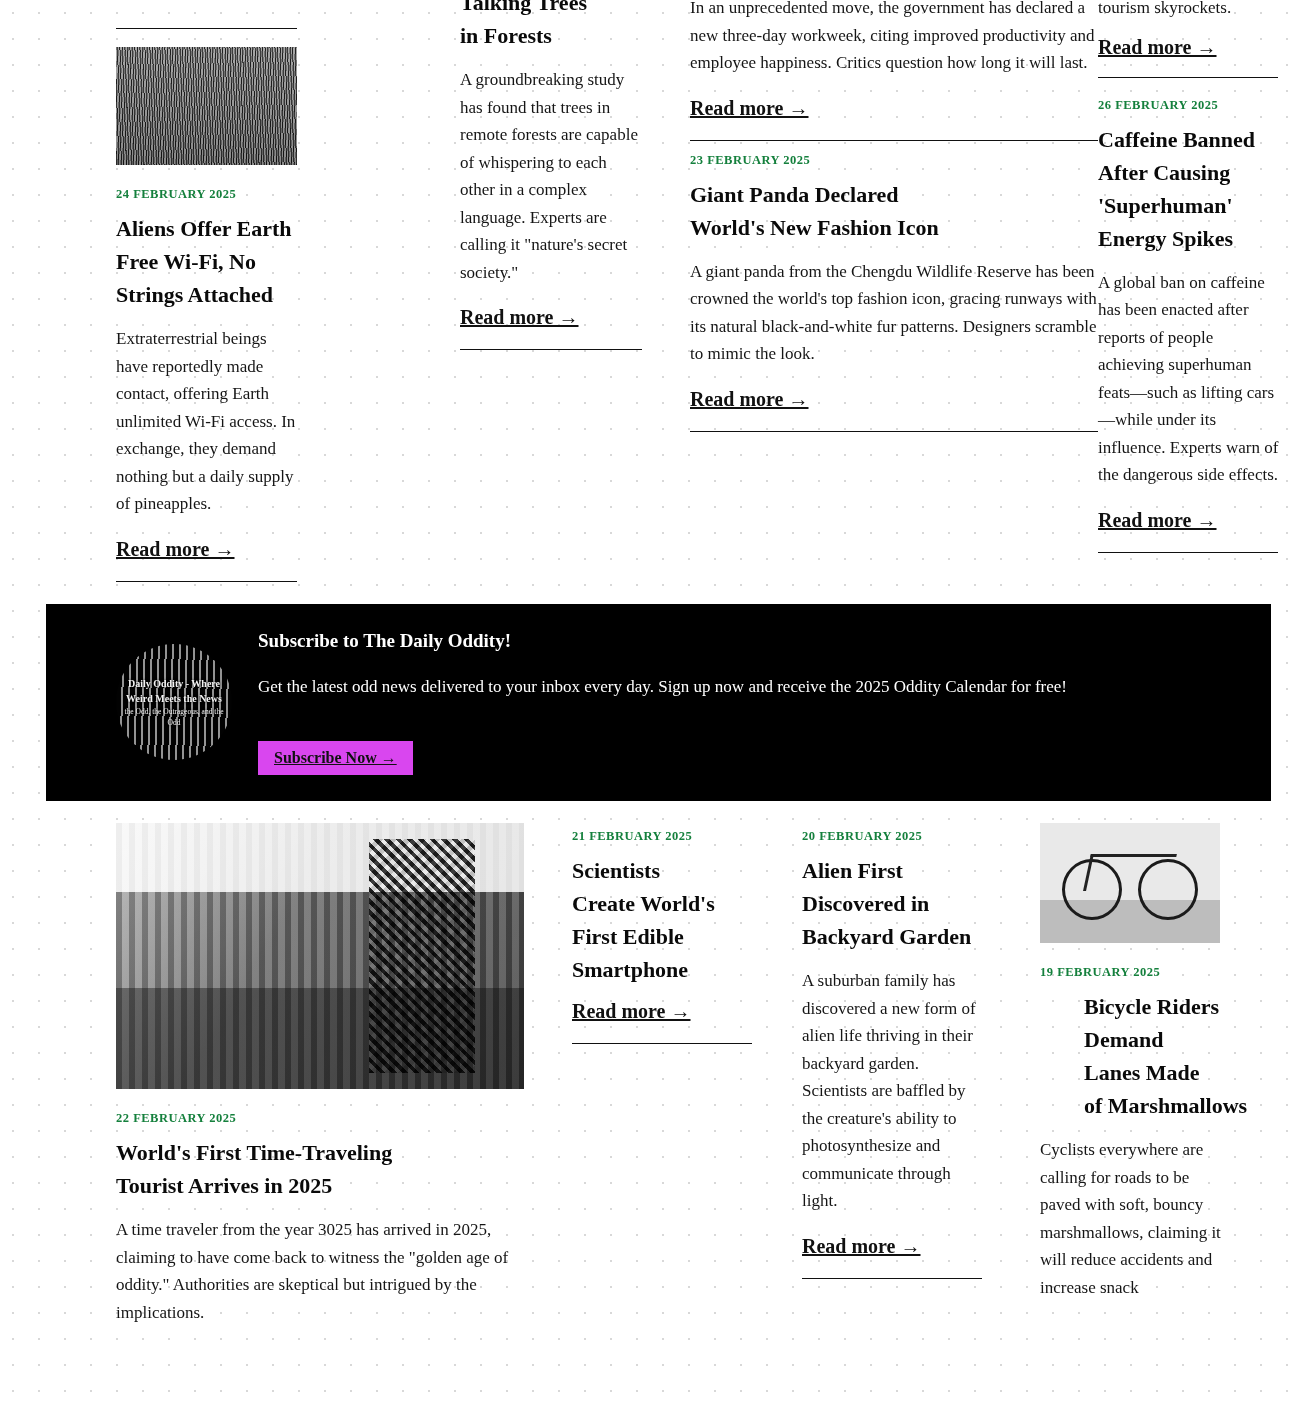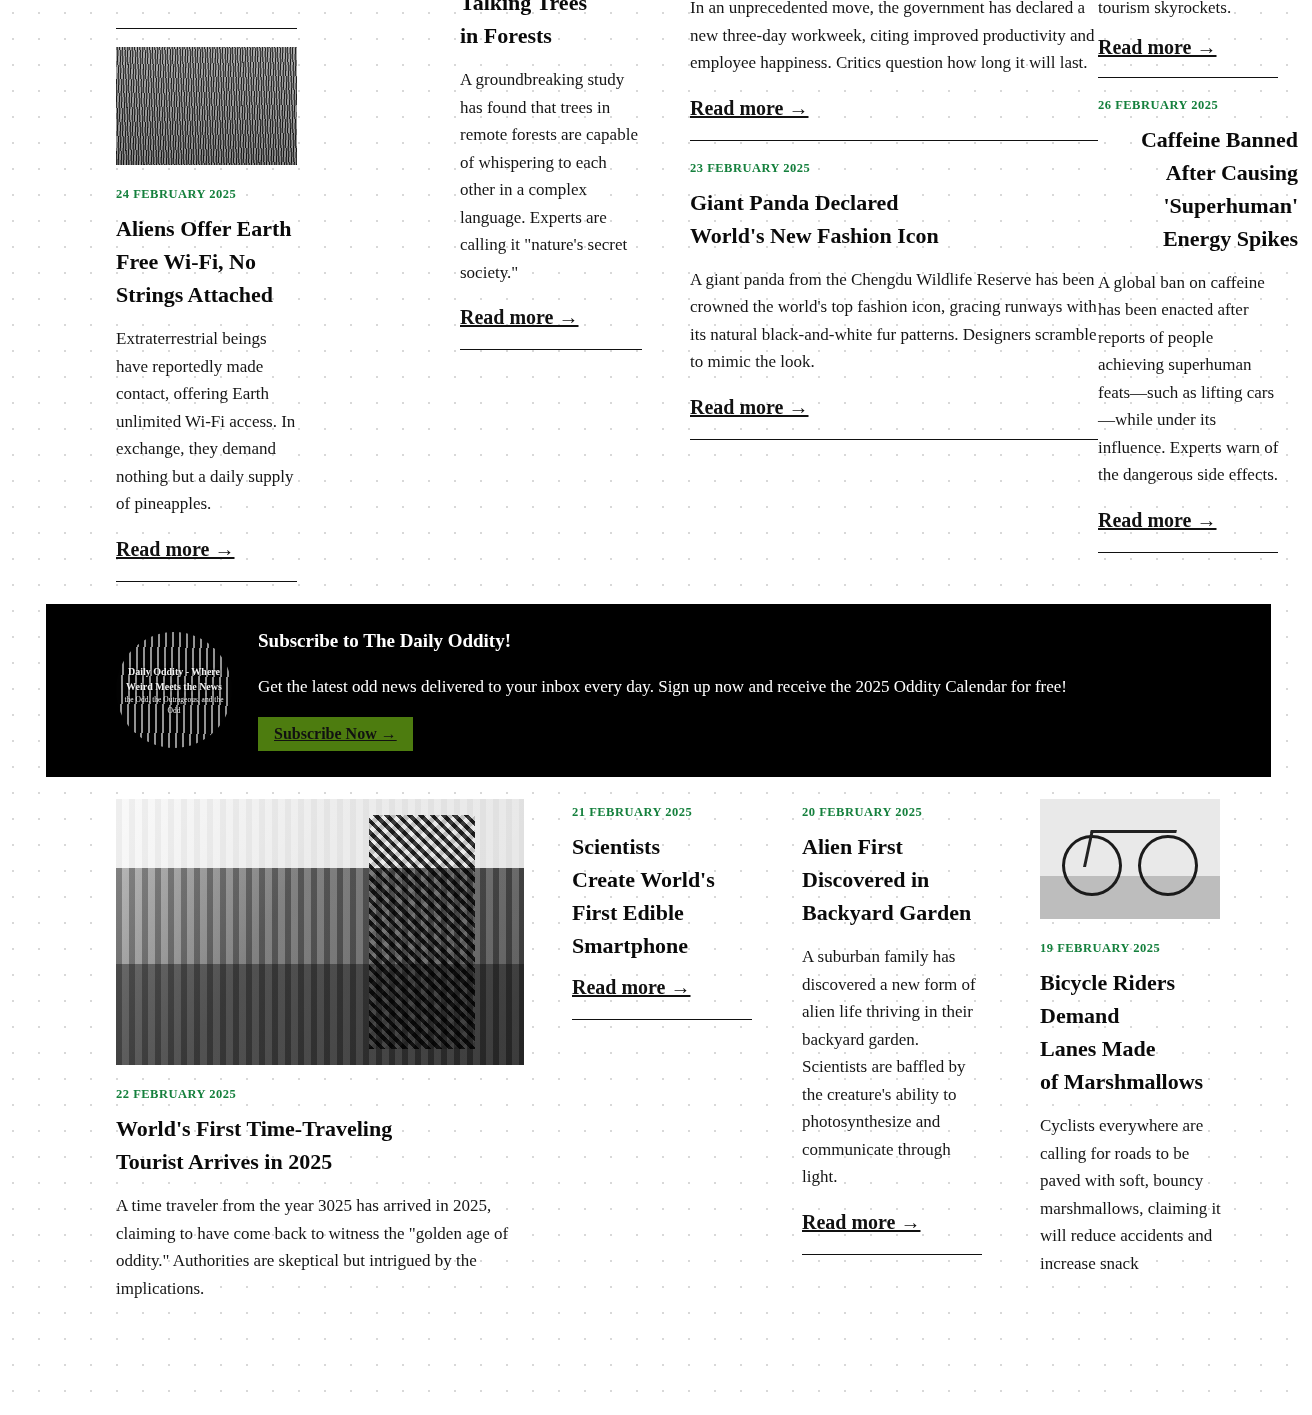--- a/index.html
+++ b/index.html
@@ -160,29 +160,30 @@
     font-weight: bold;
     margin: 0 0 22px 0;
   }
   .sub-text {
     font-size: 17px;
     margin: 0 0 18px 0;
     line-height: 1.5;
   }
   .sub-btn {
     display: inline-block;
-    background: #4d7c0f;
+    background: #d946ef;
     color: #111;
     font-weight: bold;
     font-size: 16px;
     padding: 8px 16px;
     text-decoration: underline;
     border: 0;
     cursor: pointer;
     font-family: "Liberation Serif", serif;
+    margin-top: 24px;
   }
 </style>
 </head>
 <body>
 
 <div class="dot-bg"></div>
 
 <div class="page">
 
   <div style="display:grid; grid-template-columns:344px 230px 278px 330px; column-gap:0; padding-left:116px; padding-top:0;">
@@ -204,37 +205,37 @@
 in Forests</h2>
       <p class="body" style="width:182px;">A groundbreaking study has found that trees in remote forests are capable of whispering to each other in a complex language. Experts are calling it "nature's secret society."</p>
       <a class="readmore" href="#">Read more →</a>
       <hr class="rule" style="width:182px;">
     </div>
 
     <div class="col" style="padding-right:22px;">
       <p class="body" style="width:408px;margin-top:-6px;">In an unprecedented move, the government has declared a new three-day workweek, citing improved productivity and employee happiness. Critics question how long it will last.</p>
       <a class="readmore" href="#">Read more →</a>
       <hr class="rule" style="width:408px;">
-      <div style="margin-top:20px;">
+      <div style="margin-top:12px;">
         <div class="date">23 FEBRUARY 2025</div>
         <h2 class="headline" style="white-space:pre-line;">Giant Panda Declared
 World's New Fashion Icon</h2>
         <p class="body" style="width:408px;">A giant panda from the Chengdu Wildlife Reserve has been crowned the world's top fashion icon, gracing runways with its natural black-and-white fur patterns. Designers scramble to mimic the look.</p>
         <a class="readmore" href="#">Read more →</a>
         <hr class="rule" style="width:408px;">
       </div>
     </div>
 
     <div class="col" style="padding-left:130px;">
       <p class="body" style="width:180px;margin-top:-6px;margin-bottom:14px;">tourism skyrockets.</p>
       <a class="readmore" href="#">Read more →</a>
       <hr class="rule" style="width:180px;margin-top:18px;">
       <div style="margin-top:20px;">
         <div class="date">26 FEBRUARY 2025</div>
-        <h2 class="headline" style="white-space:pre-line;text-align:right;">Caffeine Banned
+        <h2 class="headline" style="white-space:pre-line;">Caffeine Banned
 After Causing
 'Superhuman'
 Energy Spikes</h2>
         <p class="body" style="width:182px;">A global ban on caffeine has been enacted after reports of people achieving superhuman feats—such as lifting cars—while under its influence. Experts warn of the dangerous side effects.</p>
         <a class="readmore" href="#">Read more →</a>
         <hr class="rule" style="width:180px;">
       </div>
     </div>
   </div>
 
@@ -281,21 +282,21 @@
       <p class="body" style="width:180px;">A suburban family has discovered a new form of alien life thriving in their backyard garden. Scientists are baffled by the creature's ability to photosynthesize and communicate through light.</p>
       <a class="readmore" href="#">Read more →</a>
       <hr class="rule" style="width:180px;">
     </div>
 
     <div class="col" style="padding-left:14px;">
       <div class="thumb tex-bike" style="width:180px;height:120px;margin-bottom:22px;position:relative;">
         <span class="bike-frame"></span>
       </div>
       <div class="date">19 FEBRUARY 2025</div>
-      <h2 class="headline" style="white-space:pre-line;">Bicycle Riders
+      <h2 class="headline" style="white-space:pre-line;margin-left:44px;">Bicycle Riders
 Demand
 Lanes Made
 of Marshmallows</h2>
       <p class="body" style="width:182px;">Cyclists everywhere are calling for roads to be paved with soft, bouncy marshmallows, claiming it will reduce accidents and increase snack</p>
     </div>
   </div>
 
 </div>
 
 </body></html>

